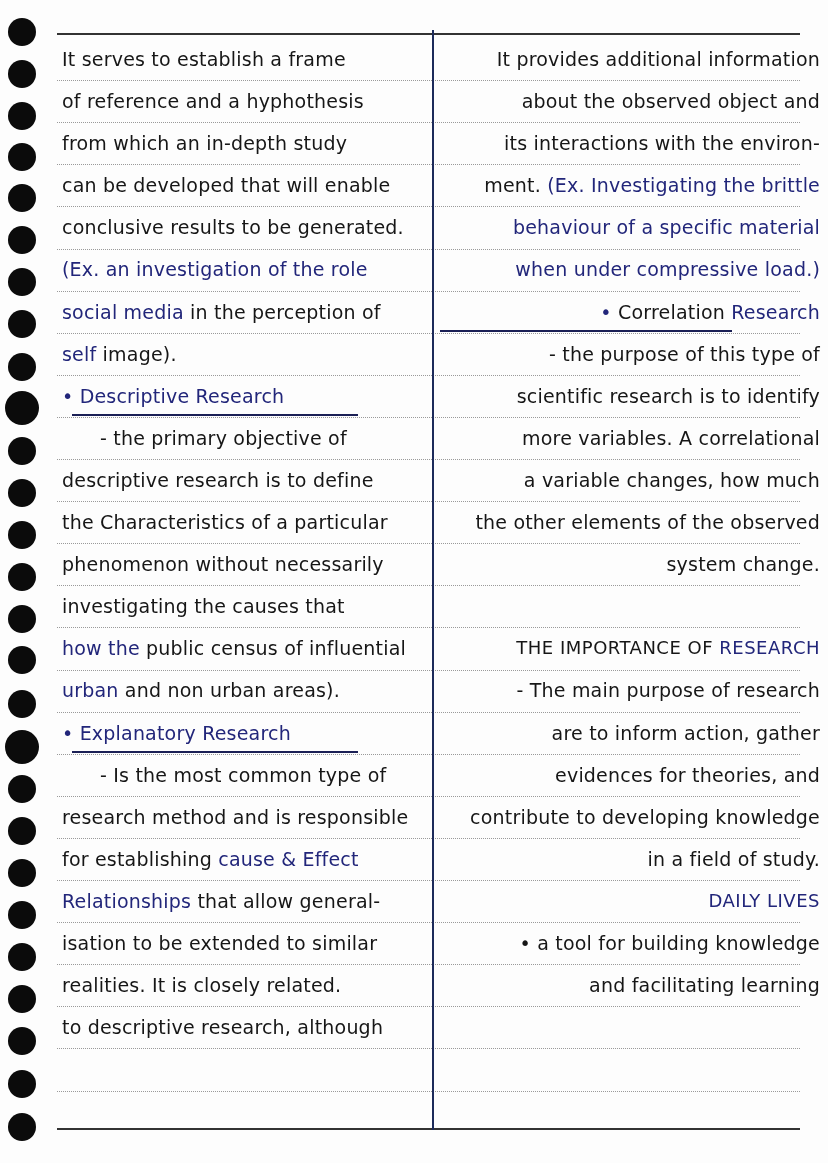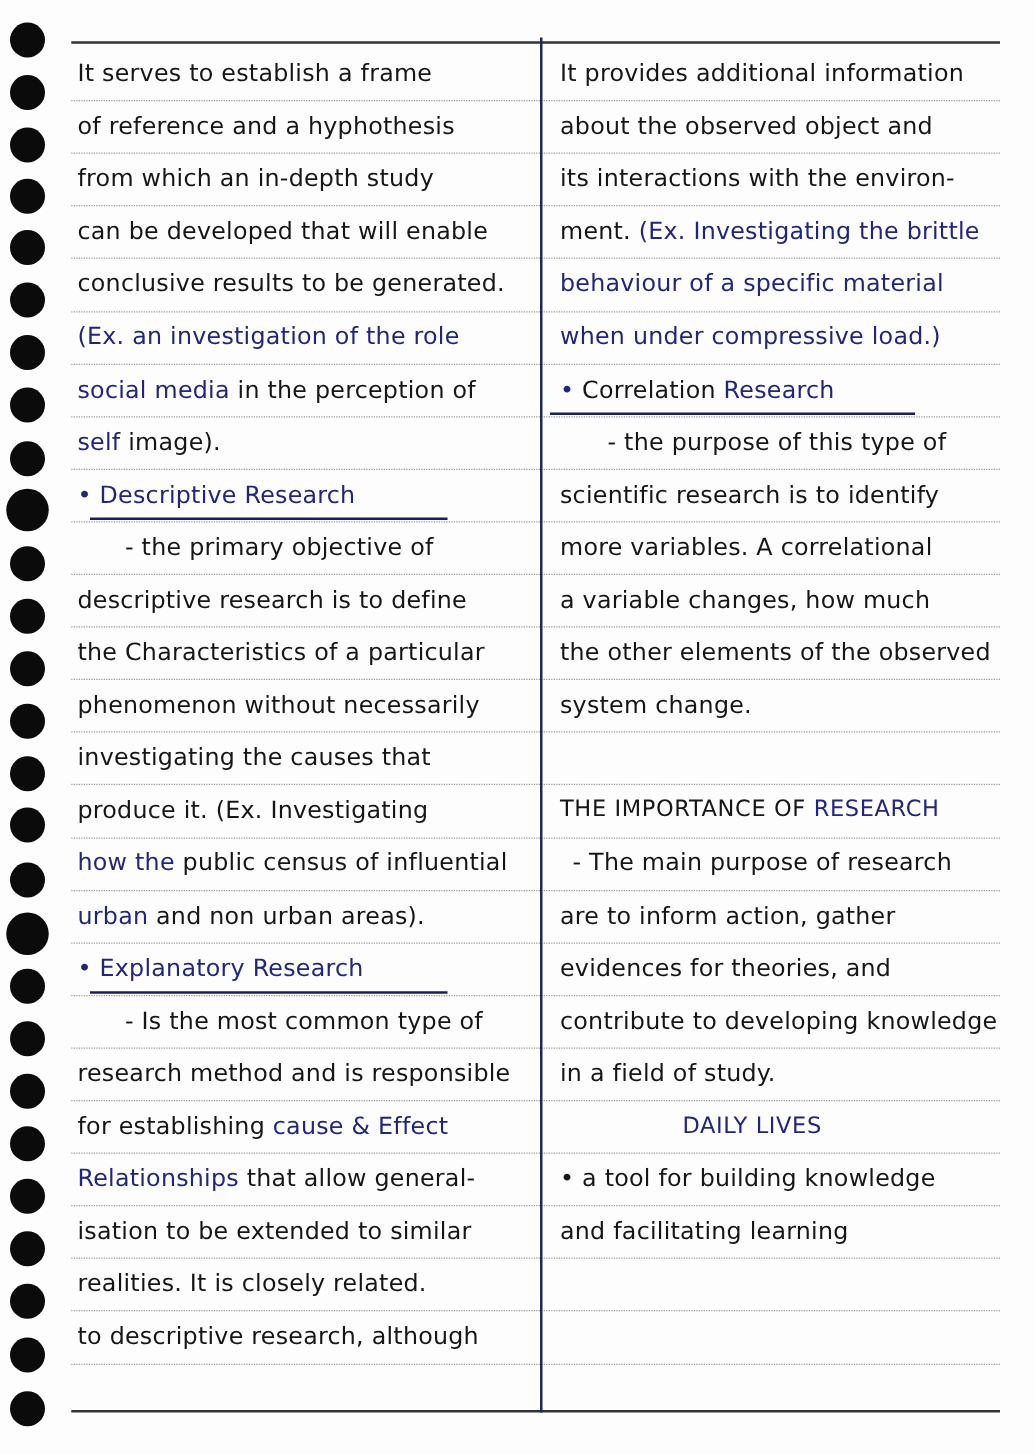--- a/index.html
+++ b/index.html
@@ -7,21 +7,21 @@
          font-family: "DejaVu Sans", sans-serif; }
   .page { position:absolute; left:0; top:0; width:828px; height:1163px; background:#fdfdfd; }
   .hole { position:absolute; left:8px; width:28px; height:28px; background:#0b0b0b; border-radius:50%; }
   .hole.big { left:5px; width:34px; height:34px; }
   .topline { position:absolute; left:57px; top:33px; width:743px; height:2px; background:#333; }
   .bottomline { position:absolute; left:57px; top:1128px; width:743px; height:2px; background:#333; }
   .divider { position:absolute; left:432px; top:30px; width:2px; height:1100px; background:#1c2a5a; }
   .rule { position:absolute; left:57px; width:743px; height:0; border-top:1px dotted #9a9a9a; }
   .col { position:absolute; top:38px; }
   .col.left { left:62px; width:366px; }
-  .col.right { left:448px; width:372px; }
+  .col.right { left:448px; width:372px;text-align:right; }
   .line { height:42.1px; line-height:42px; white-space:nowrap; font-size:19px; letter-spacing:0.2px;
           color:#141414; overflow:visible; position:relative; }
   .ink-black { color:#161616; }
   .ink-blue { color:#22267a; }
   .indent { padding-left:10px; }
   .indent2 { padding-left:38px; }
   .center1 { padding-left:38px; }
   .center2 { padding-left:98px; }
   .heading { position:relative; display:inline-block; }
   .heading-under { position:absolute; height:2px; background:#1a1f55; }
@@ -99,21 +99,20 @@
       <div class="line"><span class="heading"><span class="ink-black">conclusive results to be generated.</span></span></div>
       <div class="line"><span class="heading"><span class="ink-blue">(Ex. an investigation of the role</span></span></div>
       <div class="line"><span class="heading"><span class="ink-blue">social media </span><span class="ink-black">in the perception of</span></span></div>
       <div class="line"><span class="heading"><span class="ink-blue">self </span><span class="ink-black">image).</span></span></div>
       <div class="line"><span class="heading"><span class="ink-blue">• Descriptive Research</span></span><div class="heading-under" style="left: 10px; width: 286px; top: 39px;"></div></div>
       <div class="line indent2"><span class="heading"><span class="ink-black">- the primary objective of</span></span></div>
       <div class="line"><span class="heading"><span class="ink-black">descriptive research is to define</span></span></div>
       <div class="line"><span class="heading"><span class="ink-black">the Characteristics of a particular</span></span></div>
       <div class="line"><span class="heading"><span class="ink-black">phenomenon without necessarily</span></span></div>
       <div class="line"><span class="heading"><span class="ink-black">investigating the causes that</span></span></div>
-      <div class="line"><span class="heading"><span class="ink-black">produce it. (Ex. Investigating</span></span></div>
       <div class="line"><span class="heading"><span class="ink-blue">how the </span><span class="ink-black">public census of influential</span></span></div>
       <div class="line"><span class="heading"><span class="ink-blue">urban </span><span class="ink-black">and non urban areas).</span></span></div>
       <div class="line"><span class="heading"><span class="ink-blue">• Explanatory Research</span></span><div class="heading-under" style="left: 10px; width: 286px; top: 39px;"></div></div>
       <div class="line indent2"><span class="heading"><span class="ink-black">- Is the most common type of</span></span></div>
       <div class="line"><span class="heading"><span class="ink-black">research method and is responsible</span></span></div>
       <div class="line"><span class="heading"><span class="ink-black">for establishing </span><span class="ink-blue">cause &amp; Effect</span></span></div>
       <div class="line"><span class="heading"><span class="ink-blue">Relationships </span><span class="ink-black">that allow general-</span></span></div>
       <div class="line"><span class="heading"><span class="ink-black">isation to be extended to similar</span></span></div>
       <div class="line"><span class="heading"><span class="ink-black">realities. It is closely related.</span></span></div>
       <div class="line"><span class="heading"><span class="ink-black">to descriptive research, although</span></span></div>

